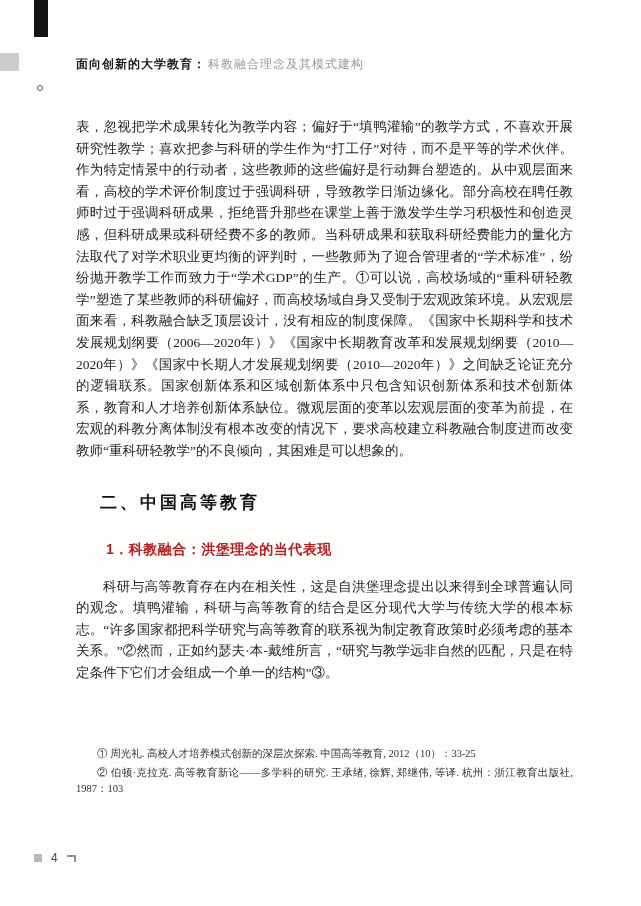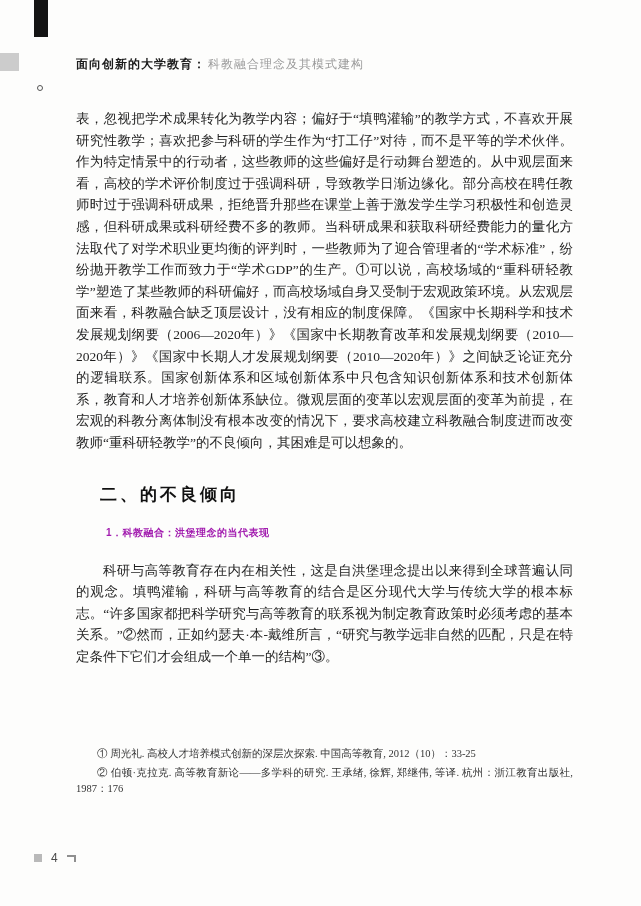--- a/index.html
+++ b/index.html
@@ -45,46 +45,46 @@
     font-size: 12px;
     letter-spacing: 1px;
     white-space: nowrap;
   }
   .running-header .ht-bold { font-weight: bold; color: #1d1d1d; }
   .running-header .ht-light { color: #9a9a9a; margin-left: 2px; }
 
   
   .page-body {
     position: absolute;
-    left: 76px; top: 108px;
+    left: 76px; top: 116px;
     width: 497px;
     font-size: 13.5px;
     line-height: 21.6px;
     text-align: justify;
     color: #1f1f1f;
   }
   .body-par { margin: 0; }
   .body-par.indent { text-indent: 2em; }
 
   .section-heading {
     font-family: "Liberation Sans", sans-serif;
     font-size: 17px;
     font-weight: bold;
     color: #111;
     letter-spacing: 3px;
     margin: 29px 0 0 24px;
     line-height: 24px;
   }
   .subsection-heading {
     font-family: "Liberation Sans", sans-serif;
-    font-size: 10px;
+    font-size: 14px;
     font-weight: bold;
-    color: #a21caf;
+    color: #b91c1c;
     letter-spacing: 0.5px;
-    margin: 17px 0 18px 30px;
+    margin: 25px 0 18px 30px;
     line-height: 18px;
   }
 
   
   .footnotes {
     position: absolute;
     left: 76px; top: 746px;
     width: 497px;
     font-size: 10.5px;
     line-height: 16.5px;
@@ -123,28 +123,28 @@
   <div class="edge-square"></div>
 
   <header class="running-header">
     <span class="ht-bold">面向创新的大学教育：</span><span class="ht-light">科教融合理念及其模式建构</span>
   </header>
 
   <div class="circle-marker"></div>
 
   <main class="page-body">
     <p class="body-par">表，忽视把学术成果转化为教学内容；偏好于“填鸭灌输”的教学方式，不喜欢开展研究性教学；喜欢把参与科研的学生作为“打工仔”对待，而不是平等的学术伙伴。作为特定情景中的行动者，这些教师的这些偏好是行动舞台塑造的。从中观层面来看，高校的学术评价制度过于强调科研，导致教学日渐边缘化。部分高校在聘任教师时过于强调科研成果，拒绝晋升那些在课堂上善于激发学生学习积极性和创造灵感，但科研成果或科研经费不多的教师。当科研成果和获取科研经费能力的量化方法取代了对学术职业更均衡的评判时，一些教师为了迎合管理者的“学术标准”，纷纷抛开教学工作而致力于“学术GDP”的生产。①可以说，高校场域的“重科研轻教学”塑造了某些教师的科研偏好，而高校场域自身又受制于宏观政策环境。从宏观层面来看，科教融合缺乏顶层设计，没有相应的制度保障。《国家中长期科学和技术发展规划纲要（2006—2020年）》《国家中长期教育改革和发展规划纲要（2010—2020年）》《国家中长期人才发展规划纲要（2010—2020年）》之间缺乏论证充分的逻辑联系。国家创新体系和区域创新体系中只包含知识创新体系和技术创新体系，教育和人才培养创新体系缺位。微观层面的变革以宏观层面的变革为前提，在宏观的科教分离体制没有根本改变的情况下，要求高校建立科教融合制度进而改变教师“重科研轻教学”的不良倾向，其困难是可以想象的。</p>
-    <h2 class="section-heading">二、的不良倾向</h2>
+    <h2 class="section-heading">二、中国高等教育</h2>
     <h3 class="subsection-heading">1．科教融合：洪堡理念的当代表现</h3>
     <p class="body-par indent">科研与高等教育存在内在相关性，这是自洪堡理念提出以来得到全球普遍认同的观念。填鸭灌输，科研与高等教育的结合是区分现代大学与传统大学的根本标志。“许多国家都把科学研究与高等教育的联系视为制定教育政策时必须考虑的基本关系。”②然而，正如约瑟夫·本-戴维所言，“研究与教学远非自然的匹配，只是在特定条件下它们才会组成一个单一的结构”③。</p>
   </main>
 
   <section class="footnotes">
     <p class="footnote">① 周光礼. 高校人才培养模式创新的深层次探索. 中国高等教育, 2012（10）：33-25</p>
-    <p class="footnote">② 伯顿·克拉克. 高等教育新论——多学科的研究. 王承绪, 徐辉, 郑继伟, 等译. 杭州：浙江教育出版社, 1987：176</p>
+    <p class="footnote">② 伯顿·克拉克. 高等教育新论——多学科的研究. 王承绪, 徐辉, 郑继伟, 等译. 杭州：浙江教育出版社, 1987：103</p>
   </section>
 
   <footer class="page-footer">
     <span class="foot-square"></span>
     <span class="page-num">4</span>
     <span class="foot-bracket"></span>
   </footer>
 
 </div>
 

